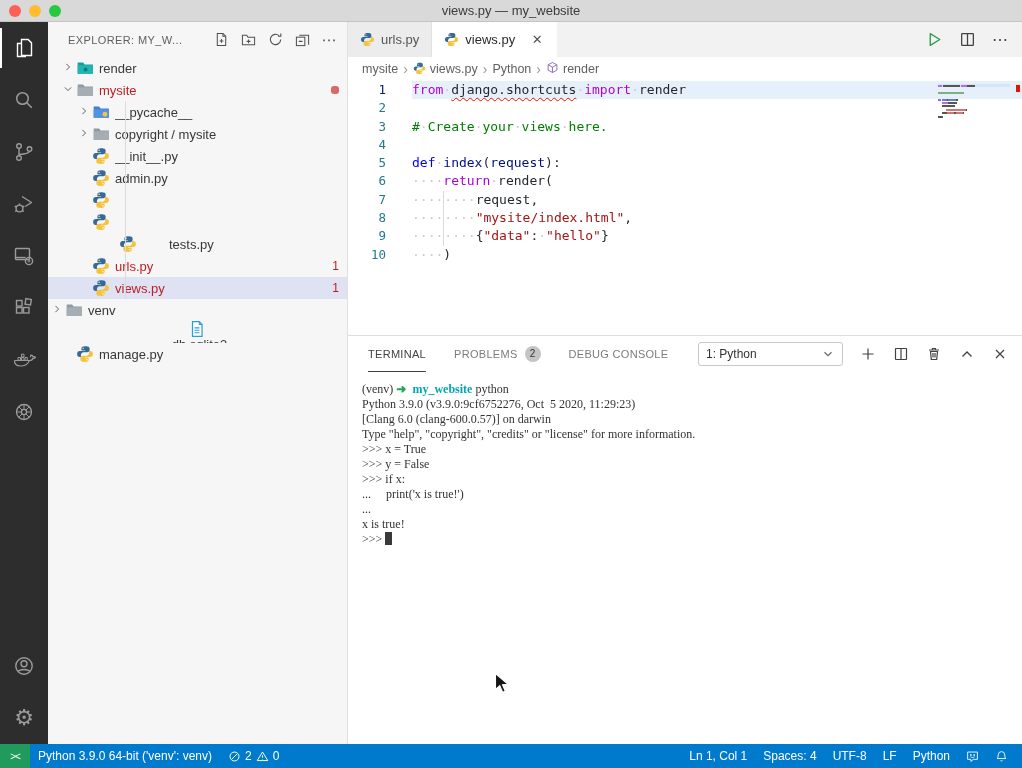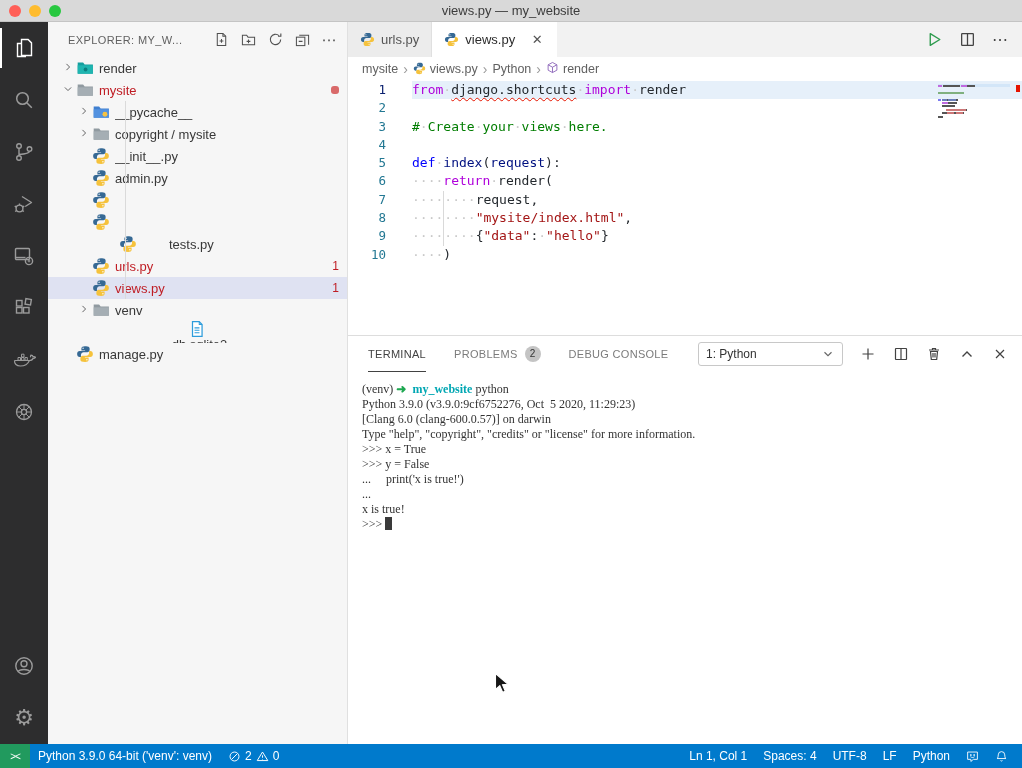--- a/index.html
+++ b/index.html
@@ -366,21 +366,21 @@
             <svg viewBox="0 0 16 16">
               <path d="M7.9 1C6.1 1 4.8 1.7 4.8 3v1.8h3.3v.6H3.3C1.9 5.4 1 6.4 1 8c0 1.6.9 2.7 2.3 2.7h1.1V8.9c0-1.3 1.1-2.4 2.4-2.4h3.3c1.1 0 2-.9 2-2V3c0-1.3-1.4-2-3.2-2z" fill="#366994"></path>
               <path d="M8.1 15c1.8 0 3.1-.7 3.1-2v-1.8H7.9v-.6h4.8c1.4 0 2.3-1 2.3-2.6 0-1.6-.9-2.7-2.3-2.7h-1.1v1.8c0 1.3-1.1 2.4-2.4 2.4H5.9c-1.1 0-2 .9-2 2V13c0 1.3 1.4 2 4.2 2z" fill="#f5c23c"></path>
               <circle cx="6.3" cy="2.9" r=".6" fill="#fff"></circle>
               <circle cx="9.7" cy="13.1" r=".6" fill="#fff"></circle>
             </svg>
           </span>
           <span class="tlabel">views.py</span>
           <span class="tbadge">1</span>
         </div>
-        <div class="trow" style="padding-left: 28px;">
+        <div class="trow" style="padding-left: 1px;">
           <span class="twisty"><svg width="10" height="10" viewBox="0 0 16 16" fill="none" stroke="#646465" stroke-width="1.6">
               <path d="M5.5 3l5 5-5 5"></path>
             </svg></span>
           <span class="ticon">
             <svg viewBox="0 0 16 16">
               <path d="M1.5 3h4.8l1.4 1.8h7.3V13h-13.5z" fill="#909aa0"></path>
               <path d="M1.5 5.6h13.5V13H1.5z" fill="#a5aeb4"></path>
             </svg>
           </span>
           <span class="tlabel">venv</span>
@@ -590,20 +590,21 @@
             </span>
         </div>
       </div>
       <div class="term" id="term">
           <div class="tline"><span>(venv) </span><span class="t-arrow">➜</span><span>  </span><span class="t-host">my_website</span><span> python</span></div>
           <div class="tline"><span>Python 3.9.0 (v3.9.0:9cf6752276, Oct  5 2020, 11:29:23)</span></div>
           <div class="tline"><span>[Clang 6.0 (clang-600.0.57)] on darwin</span></div>
           <div class="tline"><span>Type "help", "copyright", "credits" or "license" for more information.</span></div>
           <div class="tline"><span>&gt;&gt;&gt; x = True</span></div>
           <div class="tline"><span>&gt;&gt;&gt; y = False</span></div>
+          <div class="tline"><span>&gt;&gt;&gt; if x:</span></div>
           <div class="tline"><span>...     print('x is true!')</span></div>
           <div class="tline"><span>...</span></div>
           <div class="tline"><span>x is true!</span></div>
           <div class="tline"><span>&gt;&gt;&gt; </span><span class="t-cursor"></span></div>
         </div>
     </div>
   </div>
 </div>
 
 <div class="statusbar">

